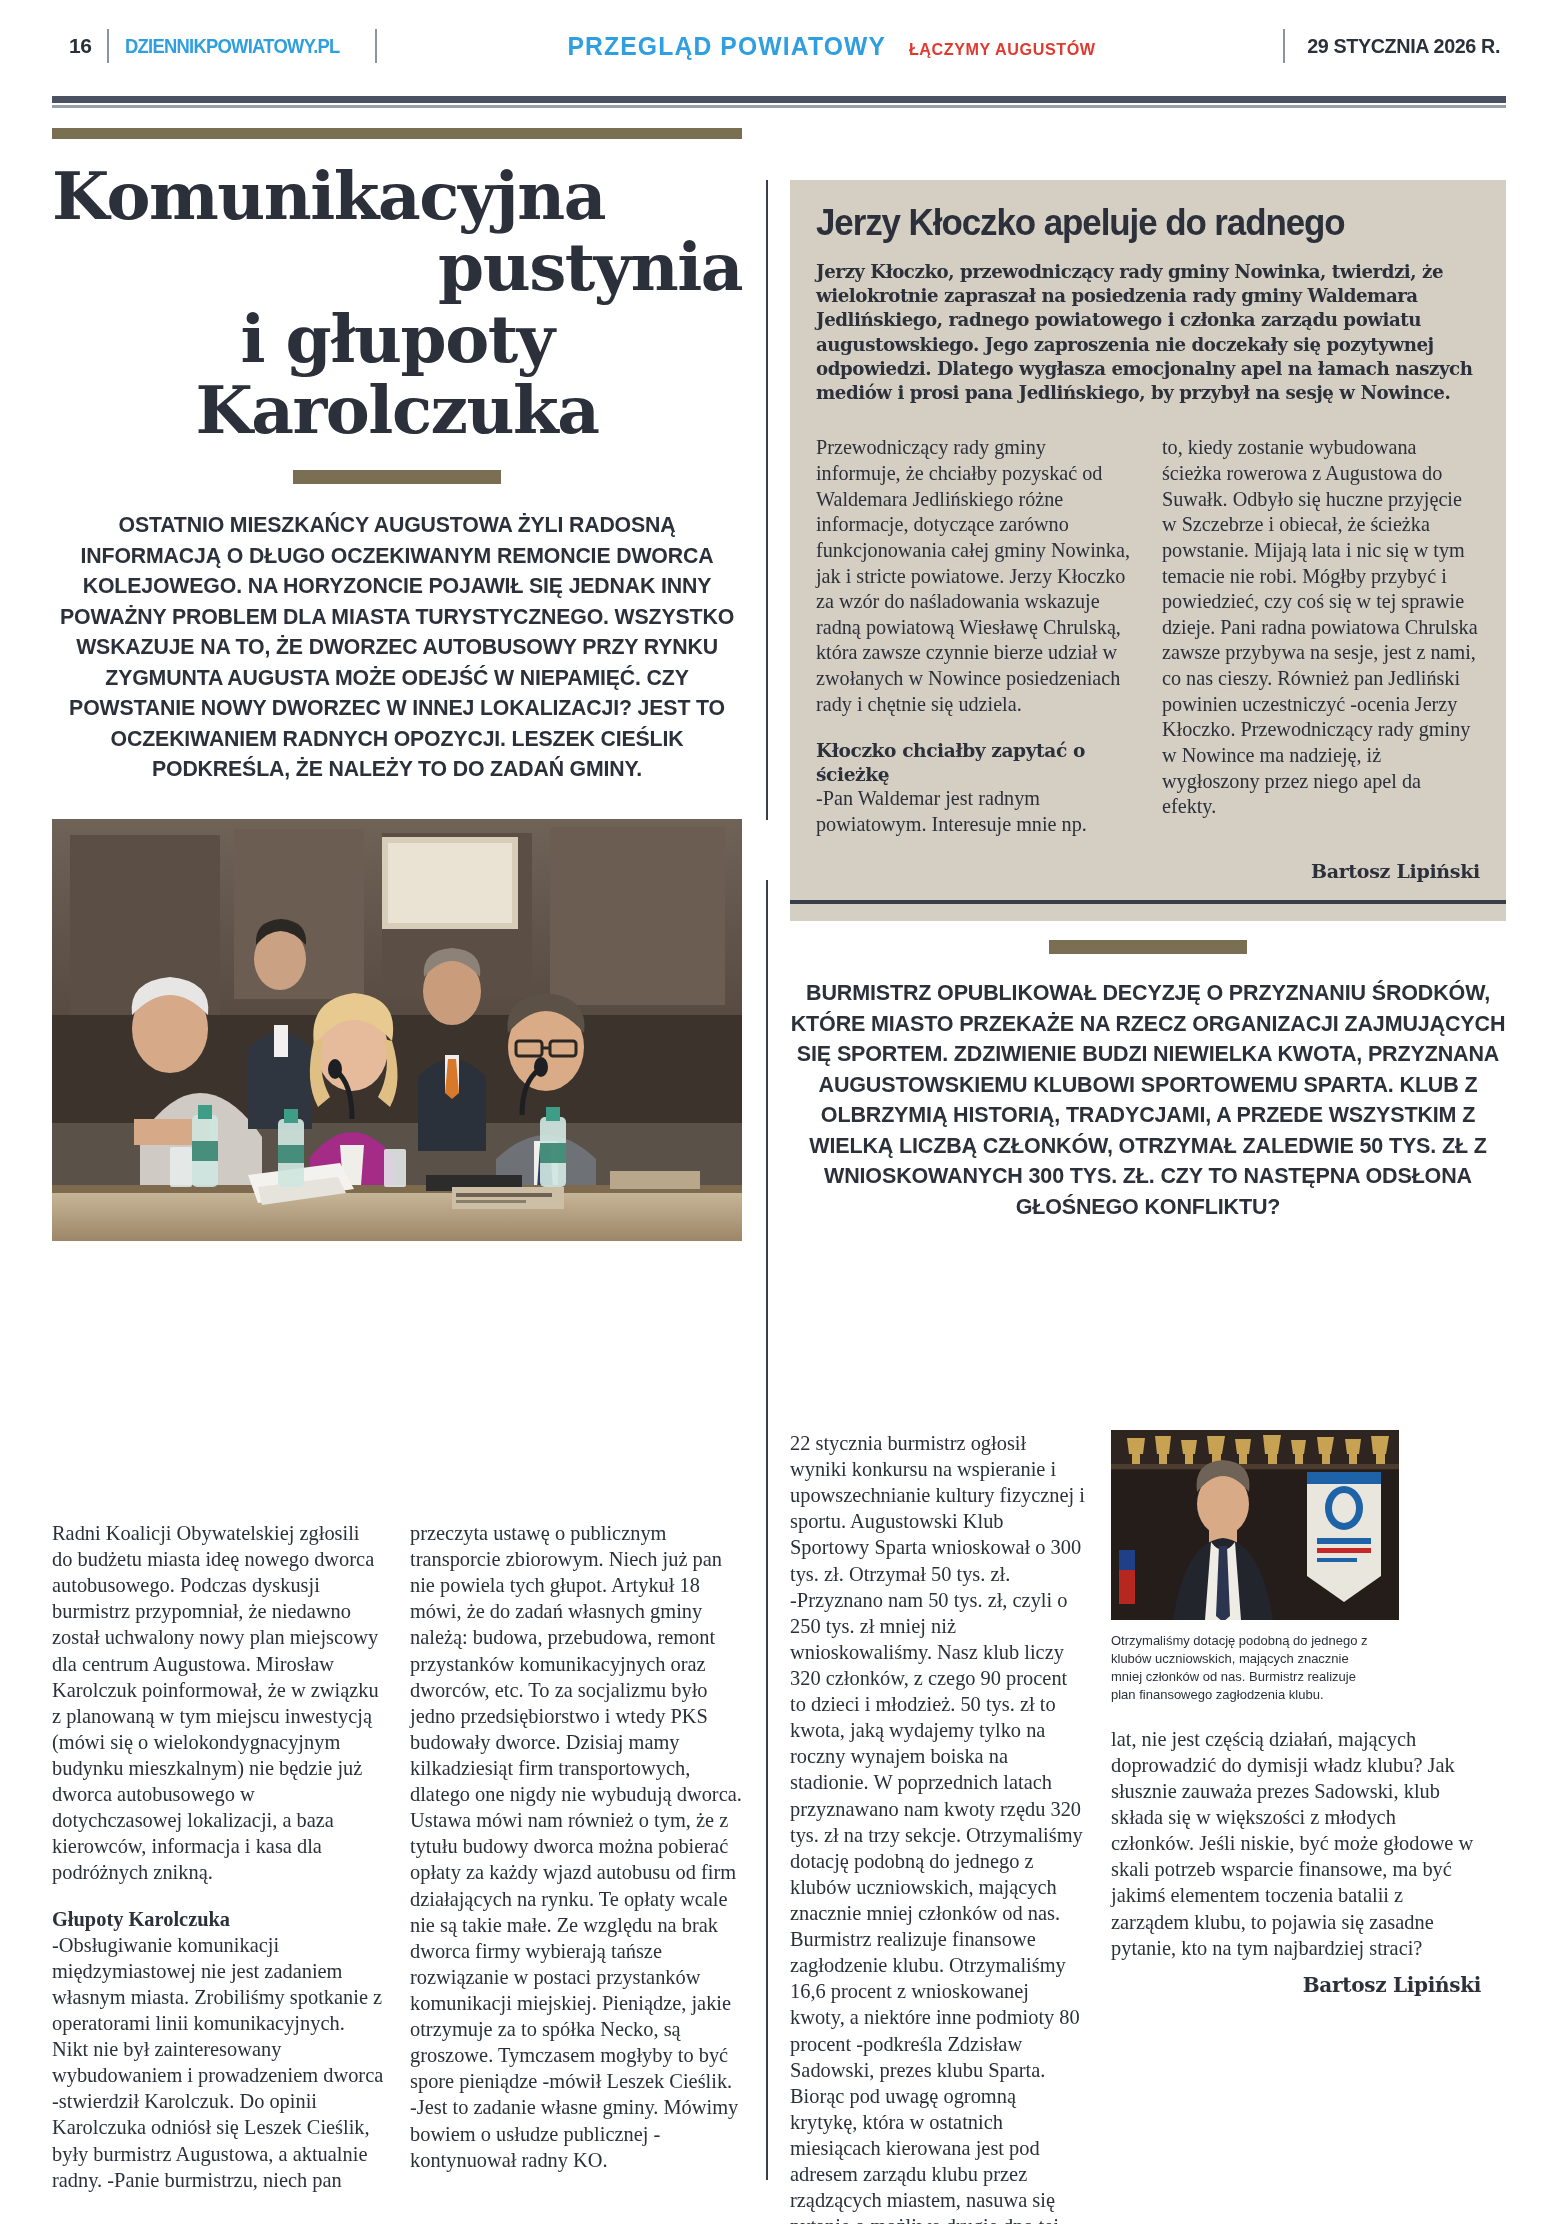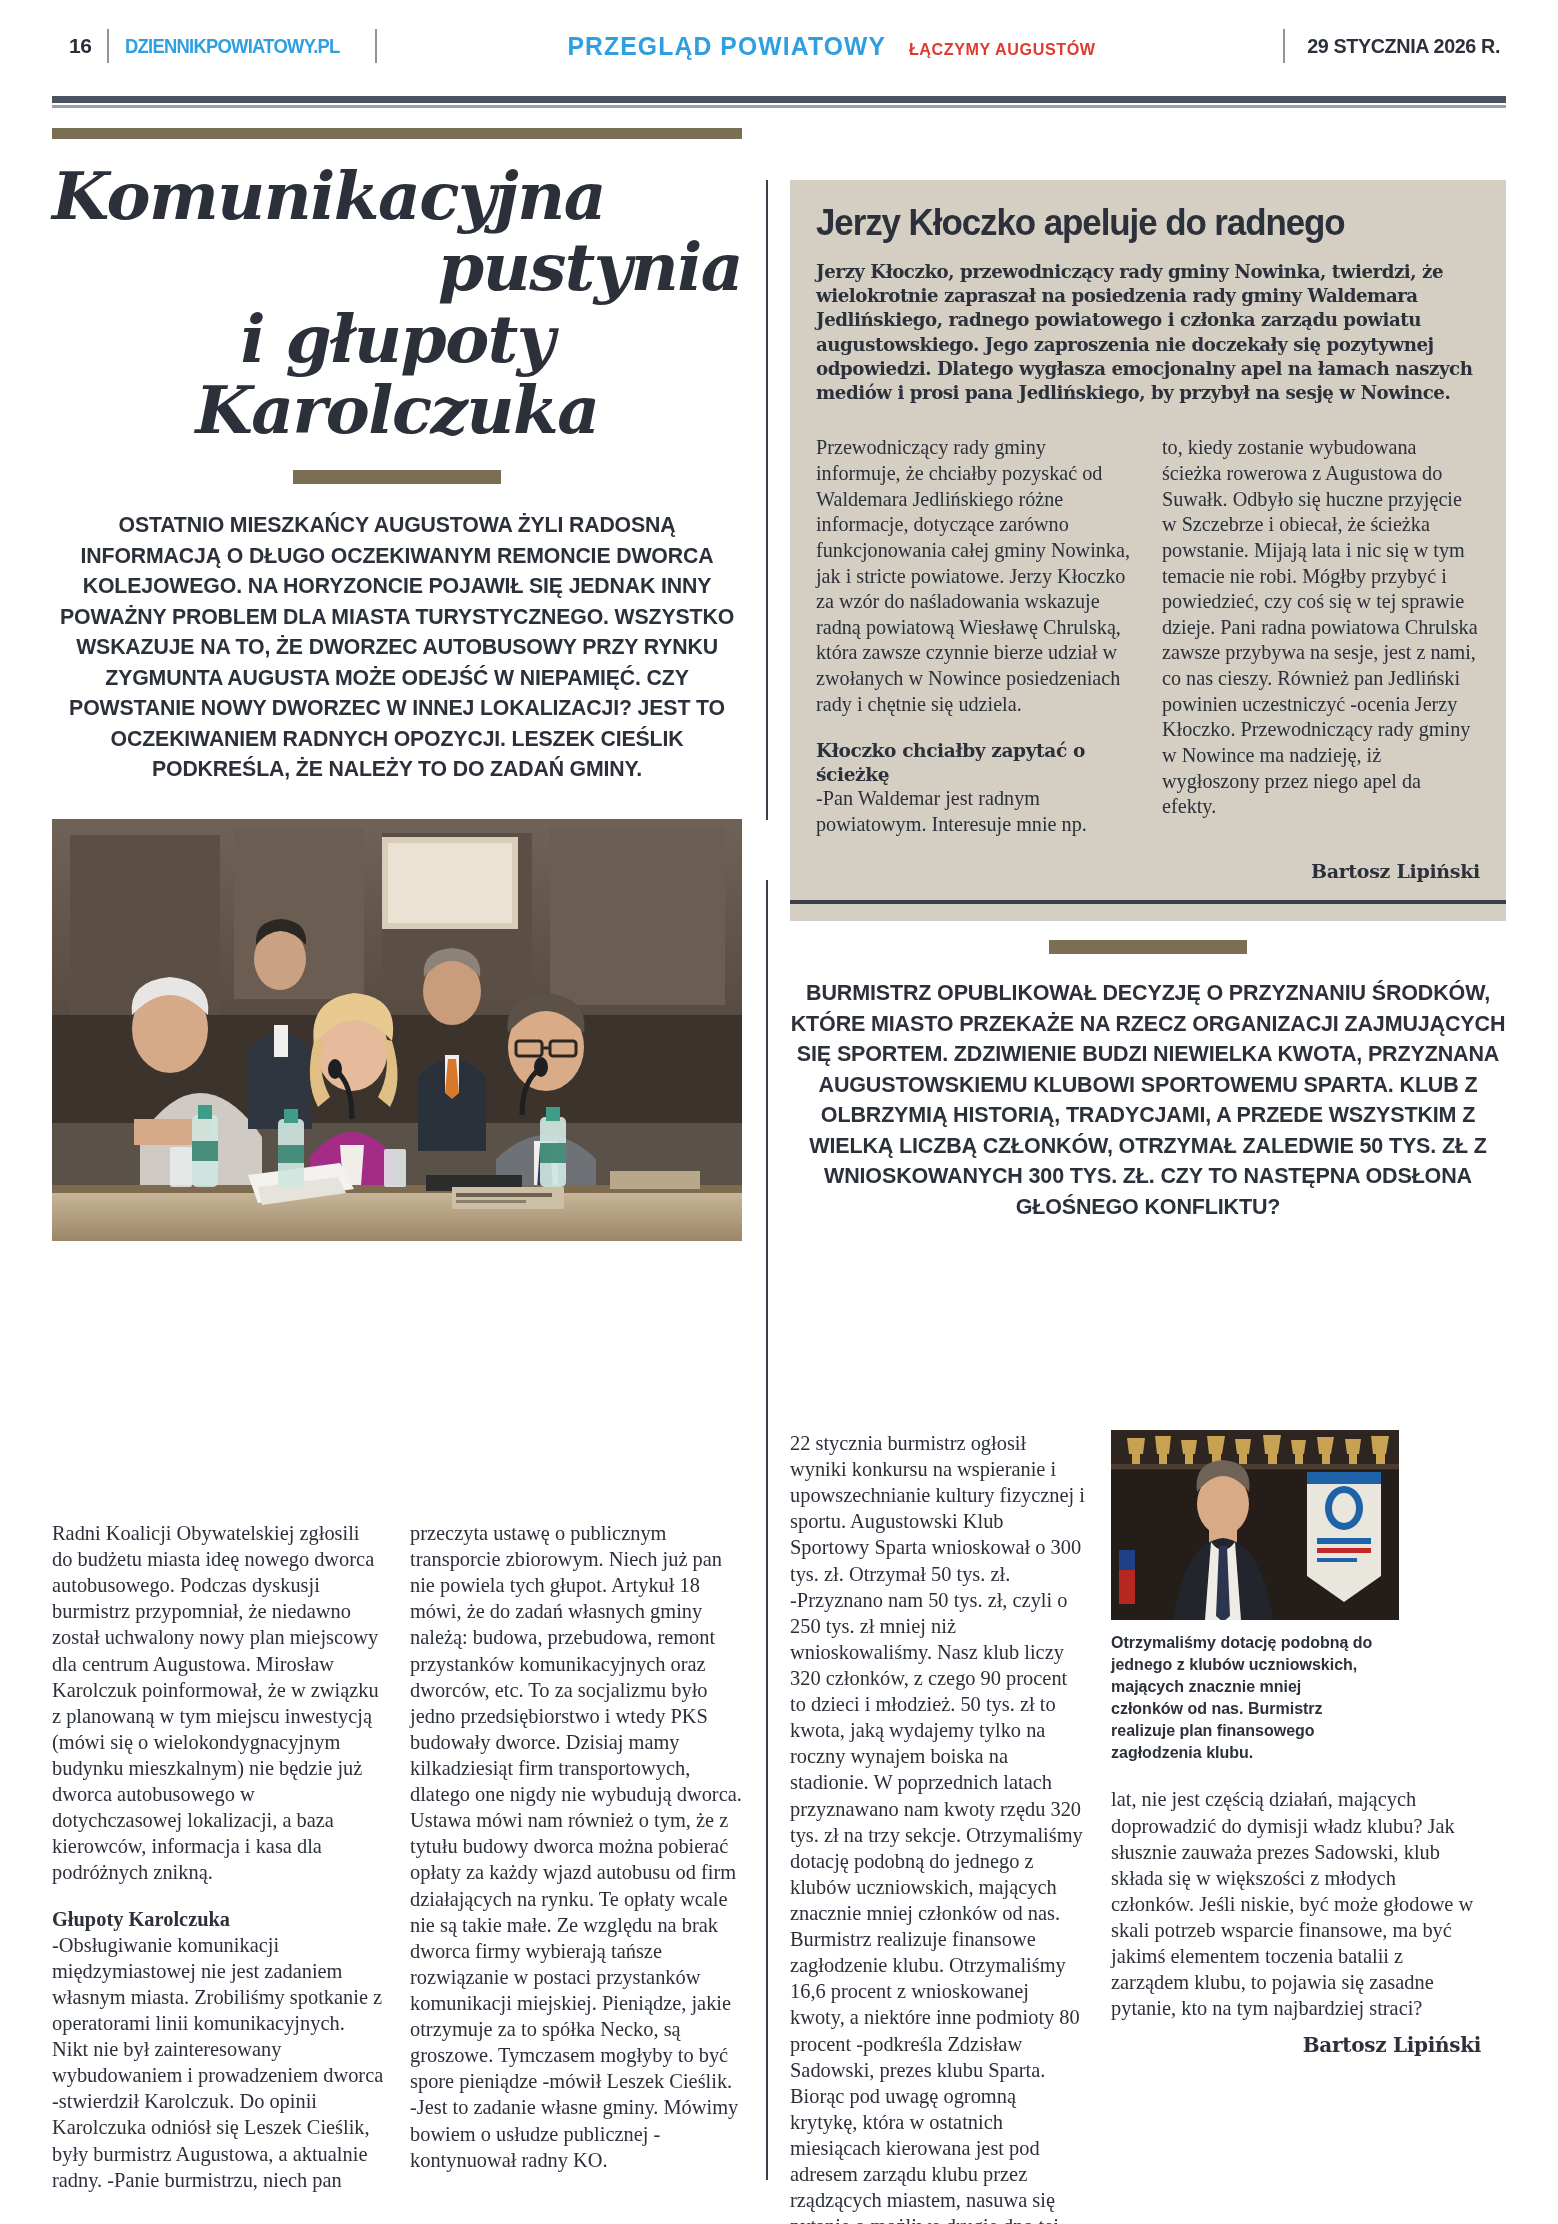--- a/index.html
+++ b/index.html
@@ -121,21 +121,20 @@
 
   h1.main-title {
     font-family: "DejaVu Serif", serif;
     font-weight: bold;
     font-size: 66px;
     line-height: 1.08;
     letter-spacing: -1.5px;
     text-align: center;
     margin: 0;
     color: #2b303a;
-    font-style: italic;
   }
   h1.main-title .ln { display: block; }
   h1.main-title .ln1 { text-align: left; }
   h1.main-title .ln2 { text-align: right; }
   h1.main-title .ln3 { text-align: center; }
   h1.main-title .ln4 { text-align: center; }
 
   .title-underbar {
     width: 208px;
     height: 14px;
@@ -297,22 +296,22 @@
   .photo2 {
     width: 288px;
     height: 190px;
     background: #3a2f2a;
     position: relative;
     overflow: hidden;
     margin-bottom: 12px;
   }
   .caption {
     font-family: "Liberation Sans", sans-serif;
-    font-weight: bold;
-    font-size: 16px;
+    font-weight: normal;
+    font-size: 13px;
     line-height: 1.38;
     color: #2b303a;
     margin: 0 0 22px 0;
     width: 262px;
   }
   .r2-tail {
     font-family: "Liberation Serif", serif;
     font-size: 20.4px;
     line-height: 1.28;
     margin: 0;

